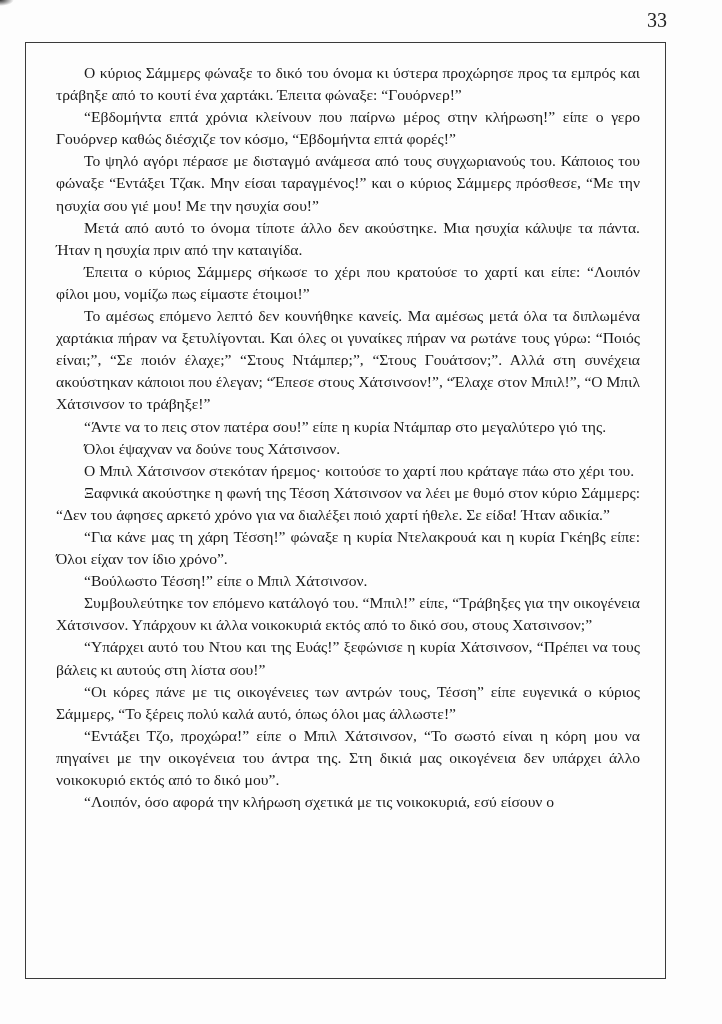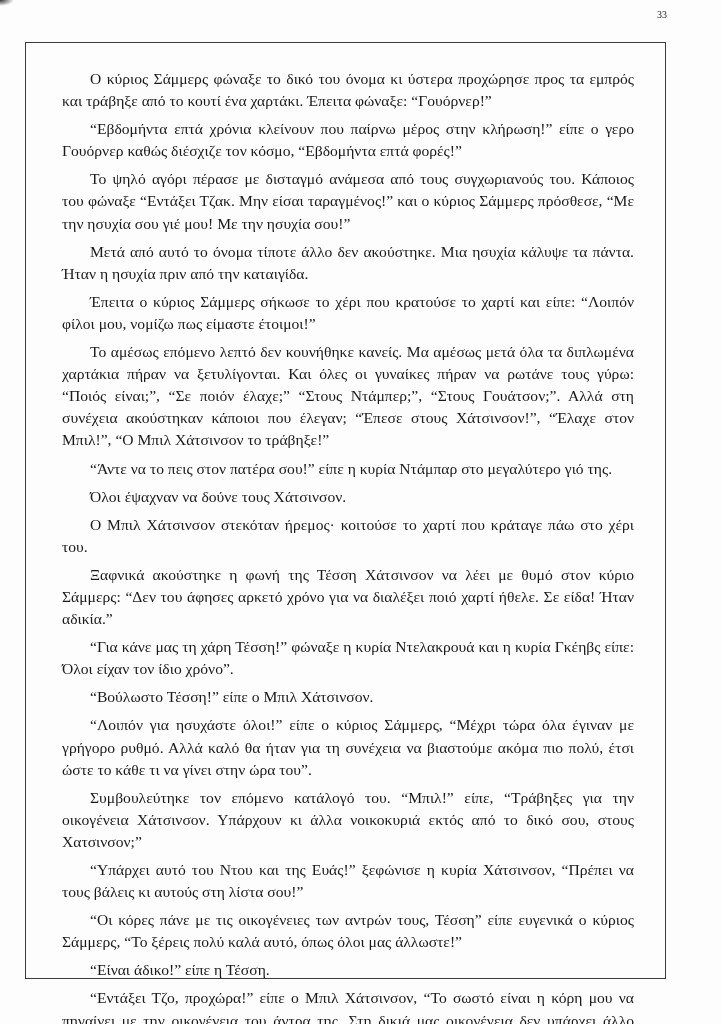--- a/index.html
+++ b/index.html
@@ -4,33 +4,33 @@
 <style>
   html, body { margin: 0; padding: 0; }
   body {
     width: 722px; height: 1024px; position: relative; overflow: hidden;
     background: #fdfdfd;
     font-family: "Liberation Serif", "DejaVu Serif", serif;
     color: #1a1a1a;
   }
   .page-number {
     position: absolute; left: 623px; top: 9px; width: 44px; text-align: right;
-    font-size: 10px; color: #222;
+    font-size: 20px; color: #222;
   }
   .frame {
     position: absolute; left: 25px; top: 42px; width: 641px; height: 937px;
     border: 1.5px solid #3a3a3a; box-sizing: border-box;
   }
   .body-text {
     position: absolute; left: 56px; top: 62px; width: 584px;
     font-size: 15.6px; line-height: 22.1px;
     text-align: justify; hyphens: manual;
   }
   .body-text p {
-    margin: 6px; text-indent: 28px;
+    margin: 0; text-indent: 28px;
   }
   .corner-shadow {
     position: absolute; left: 0; top: 0; width: 14px; height: 6px;
     background: radial-gradient(ellipse at top left, #333 0%, rgba(0,0,0,0) 70%);
   }
 </style>
 </head>
 <body>
 
 <div class="corner-shadow"></div>
@@ -45,20 +45,18 @@
     <p>Το ψηλό αγόρι πέρασε με δισταγμό ανάμεσα από τους συγχωριανούς του. Κά­ποιος του φώναξε “Εντάξει Τζακ. Μην είσαι ταραγμένος!” και ο κύριος Σάμμερς πρόσθεσε, “Με την ησυχία σου γιέ μου! Με την ησυχία σου!”</p>
     <p>Μετά από αυτό το όνομα τίποτε άλλο δεν ακούστηκε. Μια ησυχία κάλυψε τα πάντα. Ήταν η ησυχία πριν από την καταιγίδα.</p>
     <p>Έπειτα ο κύριος Σάμμερς σήκωσε το χέρι που κρατούσε το χαρτί και είπε: “Λοιπόν φίλοι μου, νομίζω πως είμαστε έτοιμοι!”</p>
     <p>Το αμέσως επόμενο λεπτό δεν κουνήθηκε κανείς. Μα αμέσως μετά όλα τα δι­πλωμένα χαρτάκια πήραν να ξετυλίγονται. Και όλες οι γυναίκες πήραν να ρωτάνε τους γύρω: “Ποιός είναι;”, “Σε ποιόν έλαχε;” “Στους Ντάμπερ;”, “Στους Γουά­τσον;”. Αλλά στη συνέχεια ακούστηκαν κάποιοι που έλεγαν; “Έπεσε στους Χάτσιν­σον!”, “Έλαχε στον Μπιλ!”, “Ο Μπιλ Χάτσινσον το τράβηξε!”</p>
     <p>“Άντε να το πεις στον πατέρα σου!” είπε η κυρία Ντάμπαρ στο μεγαλύτερο γιό της.</p>
     <p>Όλοι έψαχναν να δούνε τους Χάτσινσον.</p>
     <p>Ο Μπιλ Χάτσινσον στεκόταν ήρεμος· κοιτούσε το χαρτί που κράταγε πάω στο χέρι του.</p>
     <p>Ξαφνικά ακούστηκε η φωνή της Τέσση Χάτσινσον να λέει με θυμό στον κύριο Σάμμερς: “Δεν του άφησες αρκετό χρόνο για να διαλέξει ποιό χαρτί ήθελε. Σε είδα! Ήταν αδικία.”</p>
     <p>“Για κάνε μας τη χάρη Τέσση!” φώναξε η κυρία Ντελακρουά και η κυρία Γκέηβς είπε: Όλοι είχαν τον ίδιο χρόνο”.</p>
     <p>“Βούλωστο Τέσση!” είπε ο Μπιλ Χάτσινσον.</p>
-    <p>“Λοιπόν για ησυχάστε όλοι!” είπε ο κύριος Σάμμερς, “Μέχρι τώρα όλα έγιναν με γρήγορο ρυθμό. Αλλά καλό θα ήταν για τη συνέχεια να βιαστούμε ακόμα πιο πολύ, έτσι ώστε το κάθε τι να γίνει στην ώρα του”.</p>
     <p>Συμβουλεύτηκε τον επόμενο κατάλογό του. “Μπιλ!” είπε, “Τράβηξες για την οικογένεια Χάτσινσον. Υπάρχουν κι άλλα νοικοκυριά εκτός από το δικό σου, στους Χατσινσον;”</p>
     <p>“Υπάρχει αυτό του Ντου και της Ευάς!” ξεφώνισε η κυρία Χάτσινσον, “Πρέπει να τους βάλεις κι αυτούς στη λίστα σου!”</p>
     <p>“Οι κόρες πάνε με τις οικογένειες των αντρών τους, Τέσση” είπε ευγενικά ο κύ­ριος Σάμμερς, “Το ξέρεις πολύ καλά αυτό, όπως όλοι μας άλλωστε!”</p>
-    <p>“Είναι άδικο!” είπε η Τέσση.</p>
     <p>“Εντάξει Τζο, προχώρα!” είπε ο Μπιλ Χάτσινσον, “Το σωστό είναι η κόρη μου να πηγαίνει με την οικογένεια του άντρα της. Στη δικιά μας οικογένεια δεν υπάρχει άλλο νοικοκυριό εκτός από το δικό μου”.</p>
     <p>“Λοιπόν, όσο αφορά την κλήρωση σχετικά με τις νοικοκυριά, εσύ είσουν ο</p>
   </div>
 
 </body></html>

